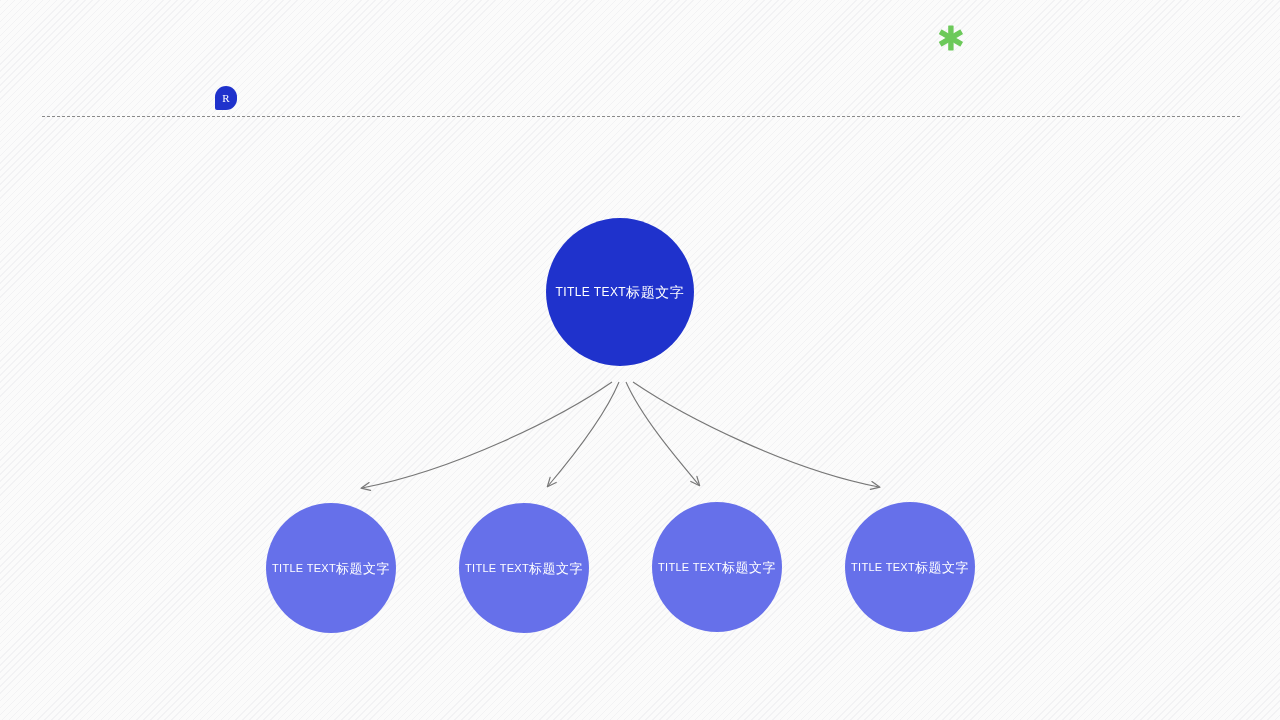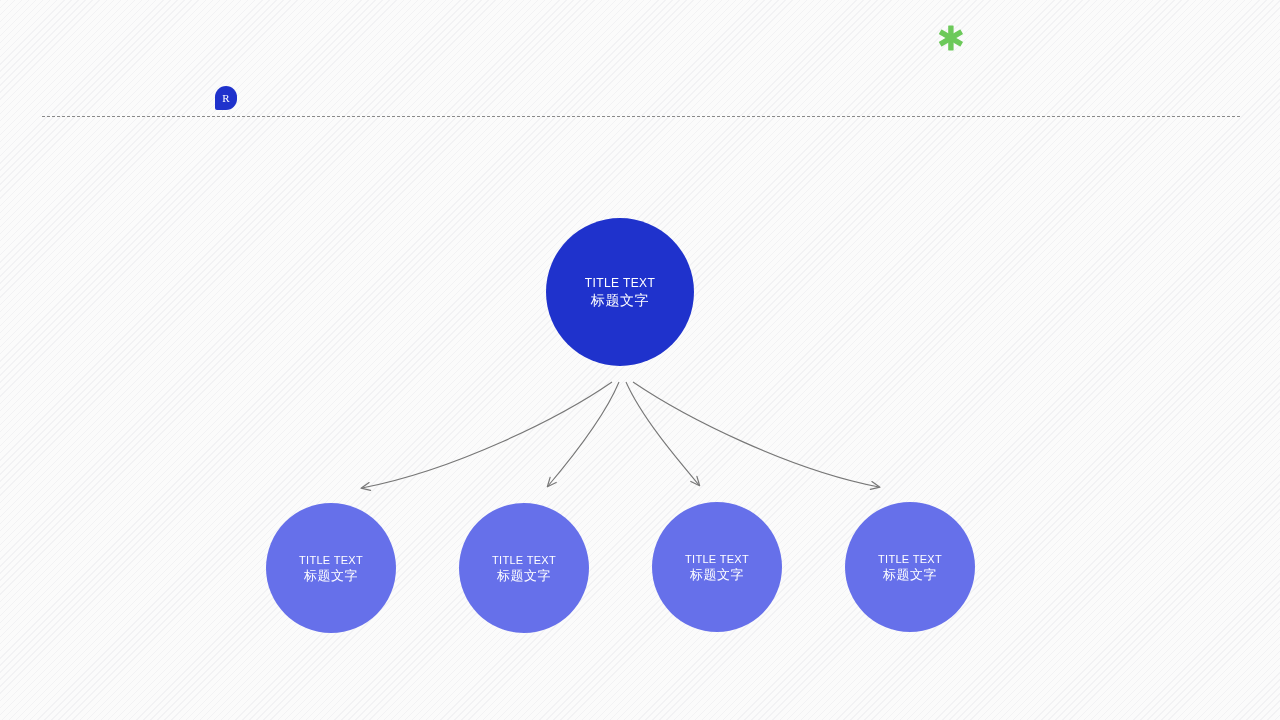--- a/index.html
+++ b/index.html
@@ -83,21 +83,21 @@
     width: 1280px;
     height: 720px;
     pointer-events: none;
   }
 
   
   .node {
     position: absolute;
     border-radius: 50%;
     display: flex;
-    flex-direction: column;
+    flex-direction: row;
     align-items: center;
     justify-content: center;
     color: #ffffff;
     text-align: center;
     box-sizing: border-box;
   }
   .node-root {
     width: 148px;
     height: 148px;
     left: 546px;

